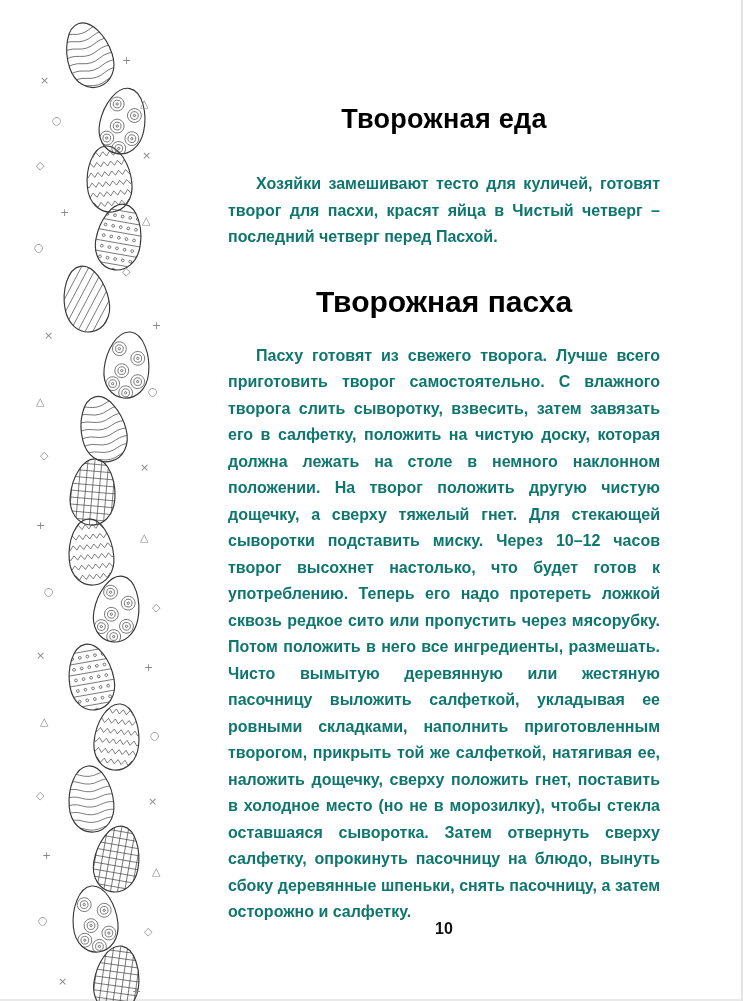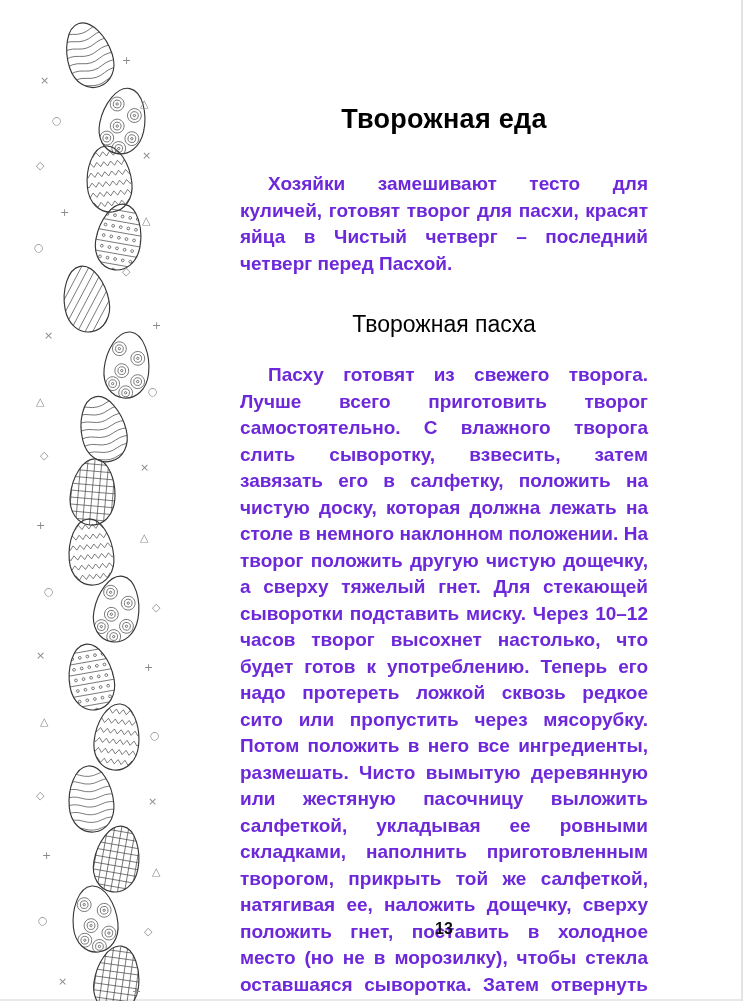--- a/index.html
+++ b/index.html
@@ -27,28 +27,28 @@
     color:#121212;
   }
   .h1{
     margin:0;padding-top:104px;
     text-align:center;
     font-size:27px;font-weight:700;letter-spacing:.3px;color:#000;
   }
   .h2{
     margin:34px 0 24px 0;
     text-align:center;
-    font-size:23px;font-weight:400;color:#000;
+    font-size:30px;font-weight:700;color:#000;
   }
   .para{
-    margin:16px;
+    margin:4px;
     text-align:justify;
     text-indent:28px;
-    font-size:19px;line-height:26.5px;font-weight:600;
-    color:#6d28d9;
+    font-size:16px;line-height:26.5px;font-weight:600;
+    color:#0f766e;
   }
   .para.first{margin-top:36px;}
   .page-number{
     position:absolute;left:224px;top:920px;width:440px;
     text-align:center;font-size:16px;font-weight:600;color:#111;
   }
 </style>
 </head>
 <body>
 
@@ -556,15 +556,15 @@
       <span class="deco-sym" style="left:132px;top:986px">+</span>
     </div>
 
   <div class="content">
     <h1 class="h1">Творожная еда</h1>
     <p class="para first">Хозяйки замешивают тесто для куличей, готовят творог для пасхи, красят яйца в Чистый четверг – последний четверг перед Пасхой.</p>
     <h2 class="h2">Творожная пасха</h2>
     <p class="para">Пасху готовят из свежего творога. Лучше всего приготовить творог самостоятельно. С влажного творога слить сыворотку, взвесить, затем завязать его в салфетку, положить на чистую доску, которая должна лежать на столе в немного наклонном положении. На творог положить другую чистую дощечку, а сверху тяжелый гнет. Для стекающей сыворотки подставить миску. Через 10–12 часов творог высохнет настолько, что будет готов к употреблению. Теперь его надо протереть ложкой сквозь редкое сито или пропустить через мясорубку. Потом положить в него все ингредиенты, размешать. Чисто вымытую деревянную или жестяную пасочницу выложить салфеткой, укладывая ее ровными складками, наполнить приготовленным творогом, прикрыть той же салфеткой, натягивая ее, наложить дощечку, сверху положить гнет, поставить в холодное место (но не в морозилку), чтобы стекла оставшаяся сыворотка. Затем отвернуть сверху салфетку, опрокинуть пасочницу на блюдо, вынуть сбоку деревянные шпеньки, снять пасочницу, а затем осторожно и салфетку.</p>
   </div>
 
-  <div class="page-number">13</div>
+  <div class="page-number">10</div>
 
 </div>
 
 </body></html>

